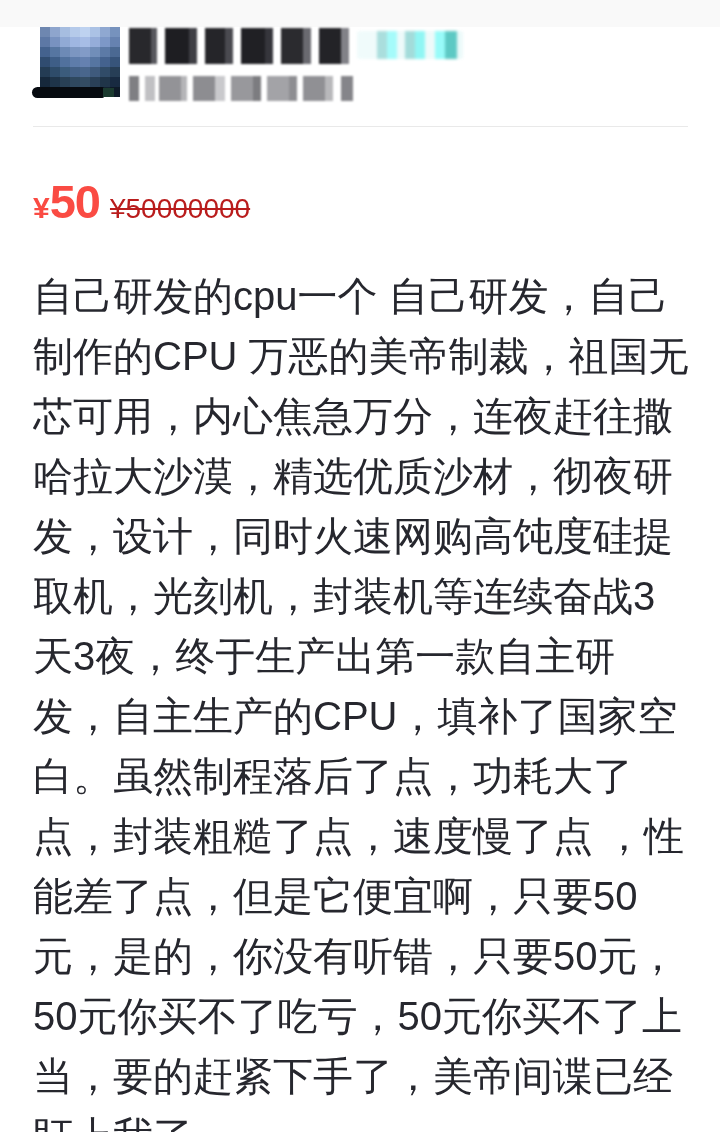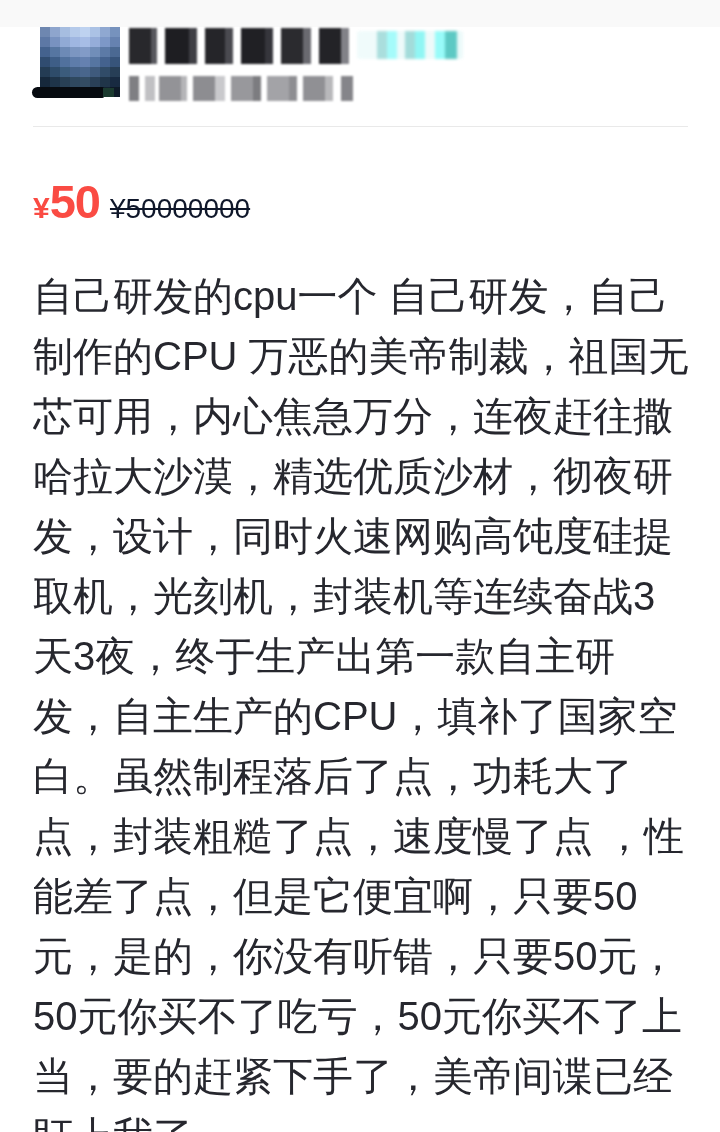--- a/index.html
+++ b/index.html
@@ -159,16 +159,16 @@
 
 <div class="censor censor-name"></div>
 <div class="censor censor-badge"></div>
 <div class="censor censor-meta"></div>
 
 <div class="divider"></div>
 
 <div class="price-row">
   <span class="price-yen" style="color: rgb(250, 75, 67);">¥</span>
     <span class="price-value" style="color: rgb(250, 75, 67);">50</span>
-  <span class="price-original" style="color: #0f172a;">¥50000000</span>
+  <span class="price-original" style="color: #b91c1c;">¥50000000</span>
 </div>
 
 <div class="description">自己研发的cpu一个 自己研发，自己制作的CPU 万恶的美帝制裁，祖国无芯可用，内心焦急万分，连夜赶往撒哈拉大沙漠，精选优质沙材，彻夜研发，设计，同时火速网购高饨度硅提取机，光刻机，封装机等连续奋战3天3夜，终于生产出第一款自主研发，自主生产的CPU，填补了国家空白。虽然制程落后了点，功耗大了点，封装粗糙了点，速度慢了点 ，性能差了点，但是它便宜啊，只要50元，是的，你没有听错，只要50元，50元你买不了吃亏，50元你买不了上当，要的赶紧下手了，美帝间谍已经盯上我了。</div>
 
 </body></html>

